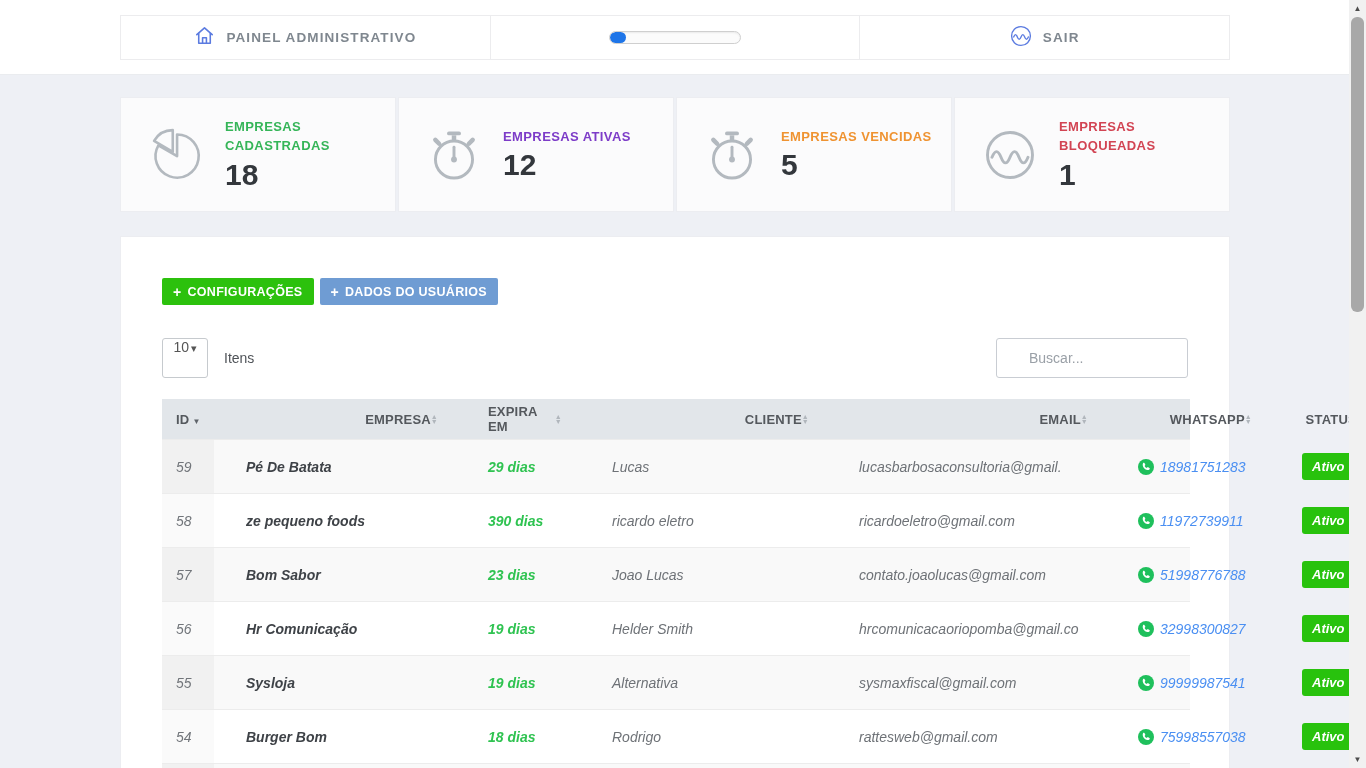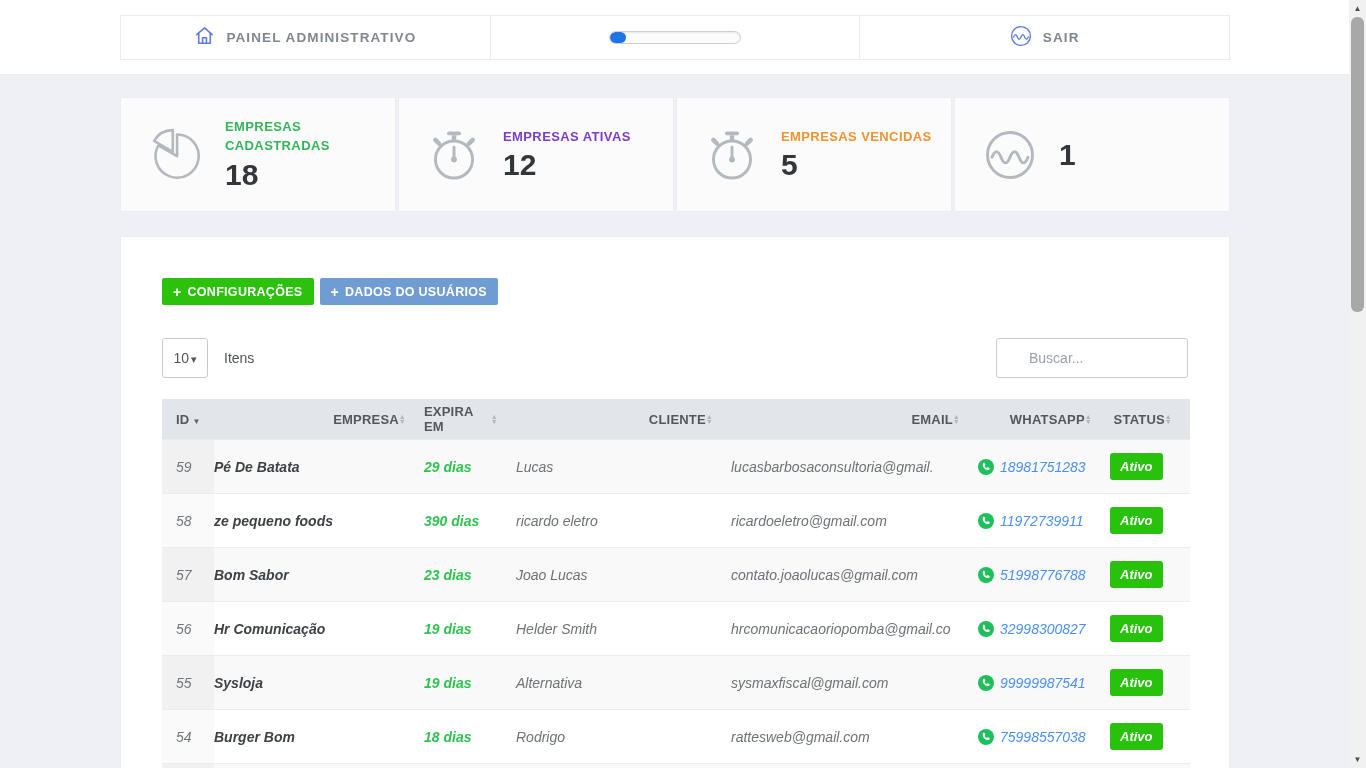--- a/index.html
+++ b/index.html
@@ -60,39 +60,40 @@
     font-family:"Liberation Sans", sans-serif;
   }
   .btn .plus { font-size:14px; font-weight:700; }
   .btn-green { background:#2cc10d; }
   .btn-blue  { background:#6f9cd3; }
 
   .controls { position:absolute; top:101px; left:41px; right:41px; height:40px; }
   .page-size {
     position:absolute; left:0; top:0; width:46px; height:40px;
     background:#fff; border:1px solid #c6cace; border-radius:3px;
-    display:flex; align-items:center; justify-content:center; gap:2px;
+    display:flex; align-items:flex-start; justify-content:center; gap:2px;
     font-size:14px; color:#555; cursor:pointer;
   }
   .caret::after { content:"▾"; font-size:11px; color:#555; }
   .items-label { position:absolute; left:62px; top:0; line-height:40px; font-size:14px; color:#4f5358; }
   .search-input {
     position:absolute; right:0; top:0; width:192px; height:40px;
     border:1px solid #c9cdd3; border-radius:3px; padding:0 32px;
     font-size:14px; color:#555; outline:none;
     font-family:"Liberation Sans", sans-serif;
   }
   .search-input::placeholder { color:#9aa0a7; }
 
   
   .table { position:absolute; top:162px; left:41px; width:1028px; }
   .thead, .trow {
     display:grid;
     grid-template-columns:52px 210px 92px 215px 247px 132px 80px;
     align-items:center;
+    gap:32px;
   }
   .thead { background:#e2e6ea; height:40px; }
   .th {
     font-size:13px; font-weight:700; color:#54585d; letter-spacing:.2px;
     display:flex; align-items:center; justify-content:flex-end;
     padding-right:18px; height:100%; cursor:pointer;
   }
   .th-id { justify-content:flex-start; gap:3px; padding-left:14px; }
   .sort-both { display:flex; flex-direction:column; align-items:center; }
   .sort-both::before { content:"▲"; font-size:7px; line-height:5px; color:#b0b6bc; }
@@ -201,20 +202,21 @@
     </div>
   </div>
   <div class="stat-card card-3">
     <span class="stat-icon">
       <svg width="54" height="54" viewBox="0 0 48 48" fill="none">
         <circle cx="24" cy="24" r="20" stroke="#b3b9bf" stroke-width="2.6"></circle>
         <path d="M8 26 q4 -10 8 0 q4 10 8 0 q4 -10 8 0 q4 10 8 0" stroke="#b3b9bf" stroke-width="2.6" stroke-linecap="round"></path>
       </svg>
     </span>
     <div>
+      <div class="stat-label">EMPRESAS BLOQUEADAS</div>
       <div class="stat-value">1</div>
     </div>
   </div>
 </div>
 
 <div class="main-panel">
 
   <div class="toolbar">
     <button class="btn btn-green">
       <span class="plus">+</span>

